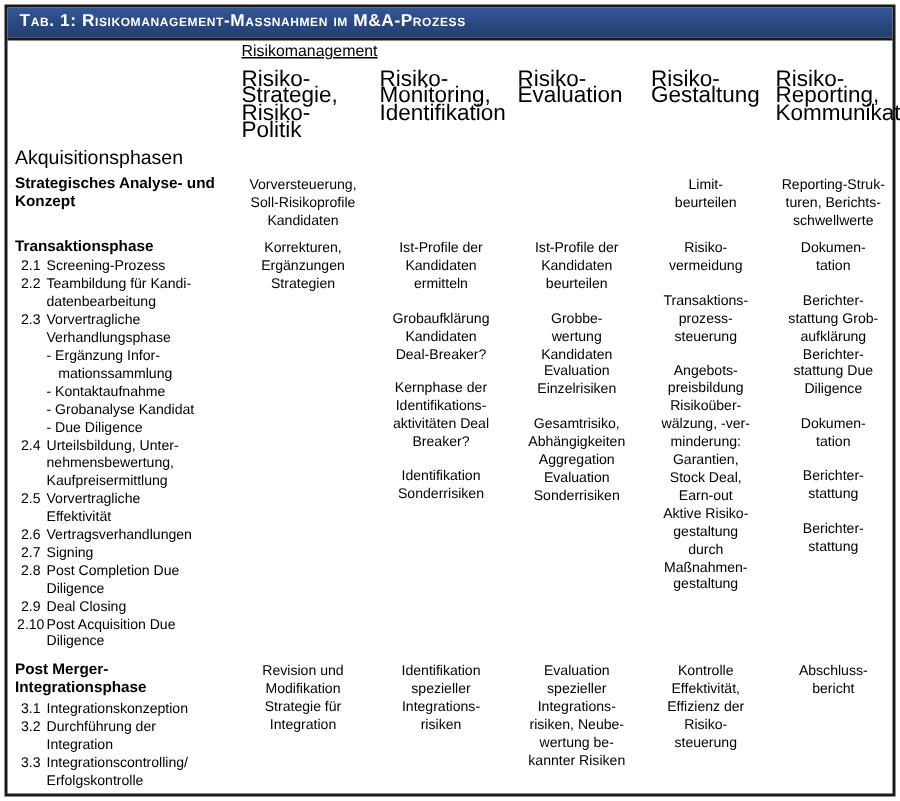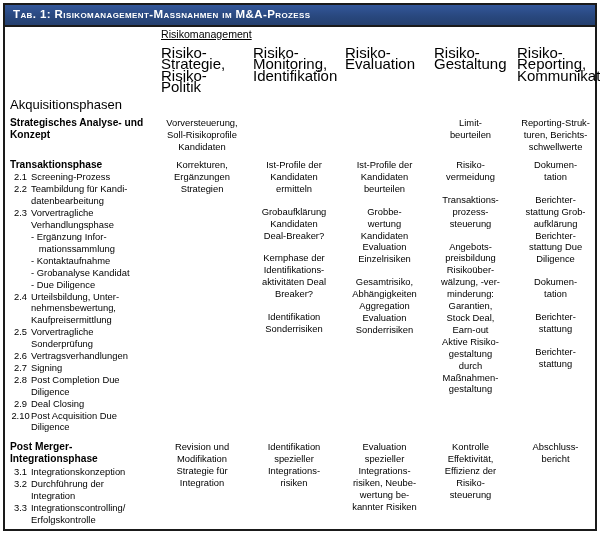--- a/index.html
+++ b/index.html
@@ -253,21 +253,21 @@
                 <div class="numrow">
                   <span class="num"></span>
                   <span class="txt">Kaufpreisermittlung</span>
                 </div>
                 <div class="numrow">
                   <span class="num">2.5</span>
                   <span class="txt">Vorvertragliche</span>
                 </div>
                 <div class="numrow">
                   <span class="num"></span>
-                  <span class="txt">Sonderprüfung</span>
+                  <span class="txt">Effektivität</span>
                 </div>
                 <div class="numrow">
                   <span class="num">2.6</span>
                   <span class="txt">Vertragsverhandlungen</span>
                 </div>
                 <div class="numrow">
                   <span class="num">2.7</span>
                   <span class="txt">Signing</span>
                 </div>
                 <div class="numrow">

